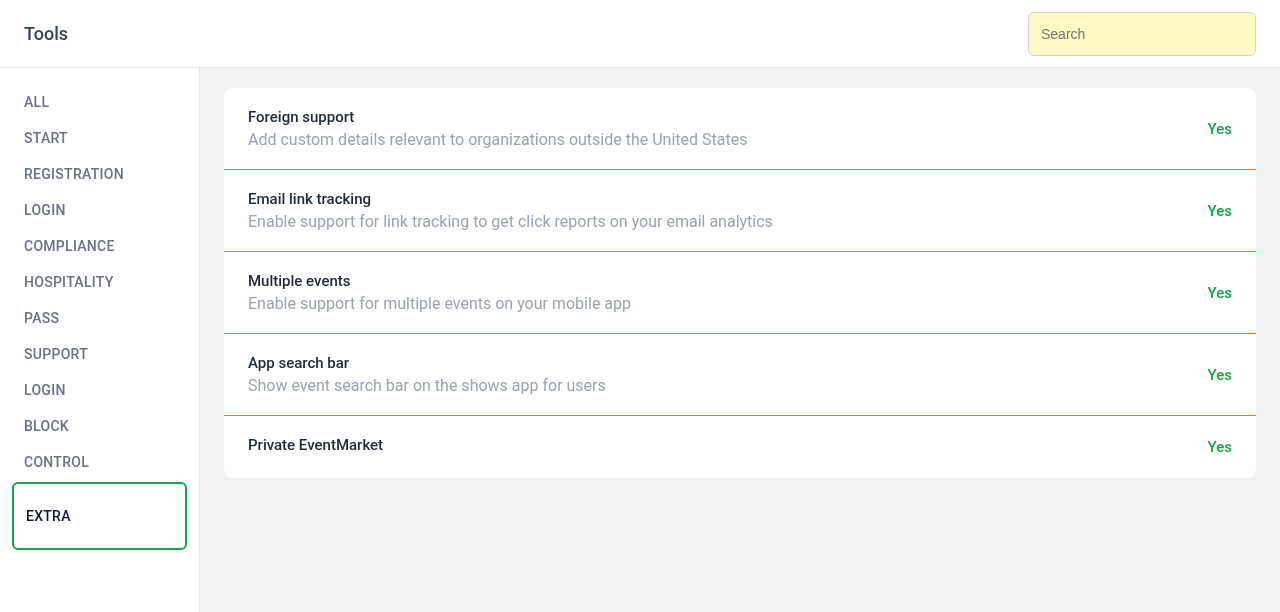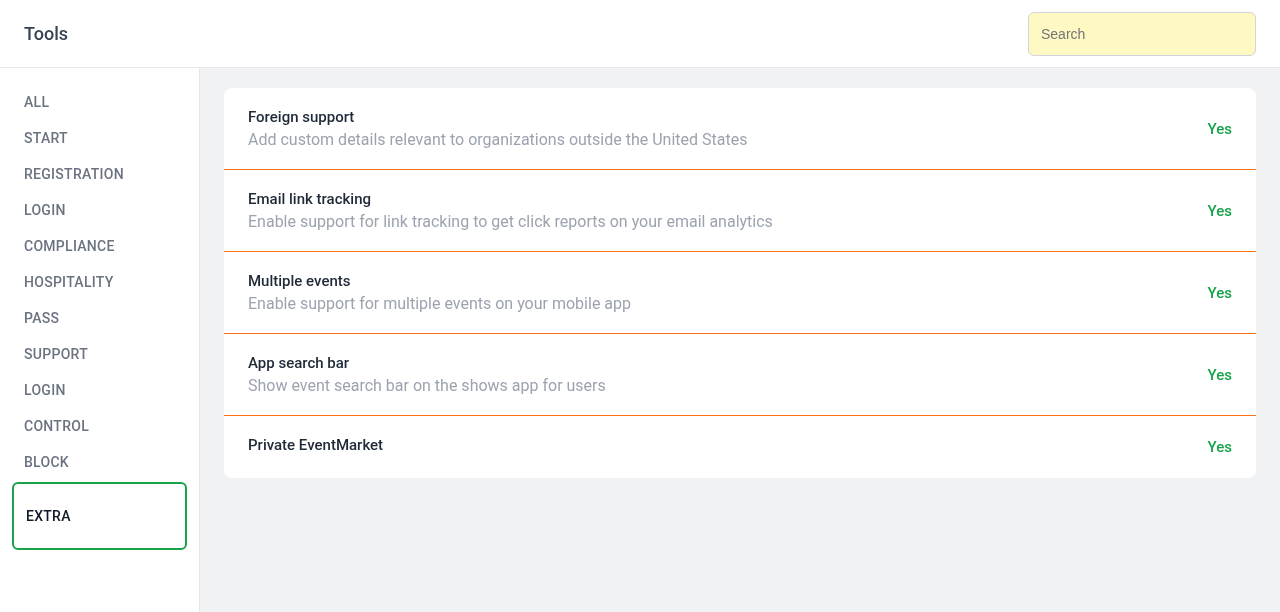--- a/index.html
+++ b/index.html
@@ -143,22 +143,22 @@
   <nav class="sidebar">
   <a class="sidebar-item">ALL</a>
       <a class="sidebar-item">START</a>
       <a class="sidebar-item">REGISTRATION</a>
       <a class="sidebar-item">LOGIN</a>
       <a class="sidebar-item">COMPLIANCE</a>
       <a class="sidebar-item">HOSPITALITY</a>
       <a class="sidebar-item">PASS</a>
       <a class="sidebar-item">SUPPORT</a>
       <a class="sidebar-item">LOGIN</a>
+      <a class="sidebar-item">BLOCK</a>
       <a class="sidebar-item">CONTROL</a>
-      <a class="sidebar-item">BLOCK</a>
       <a class="sidebar-item active">EXTRA</a>
     </nav>
 
   <main class="main">
     <div class="content-card">
     <div class="feature-row">
           <div class="feature-info">
             <div class="feature-name">Foreign support</div>
             <div class="feature-desc">Add custom details relevant to organizations outside the United States</div>
           </div>

